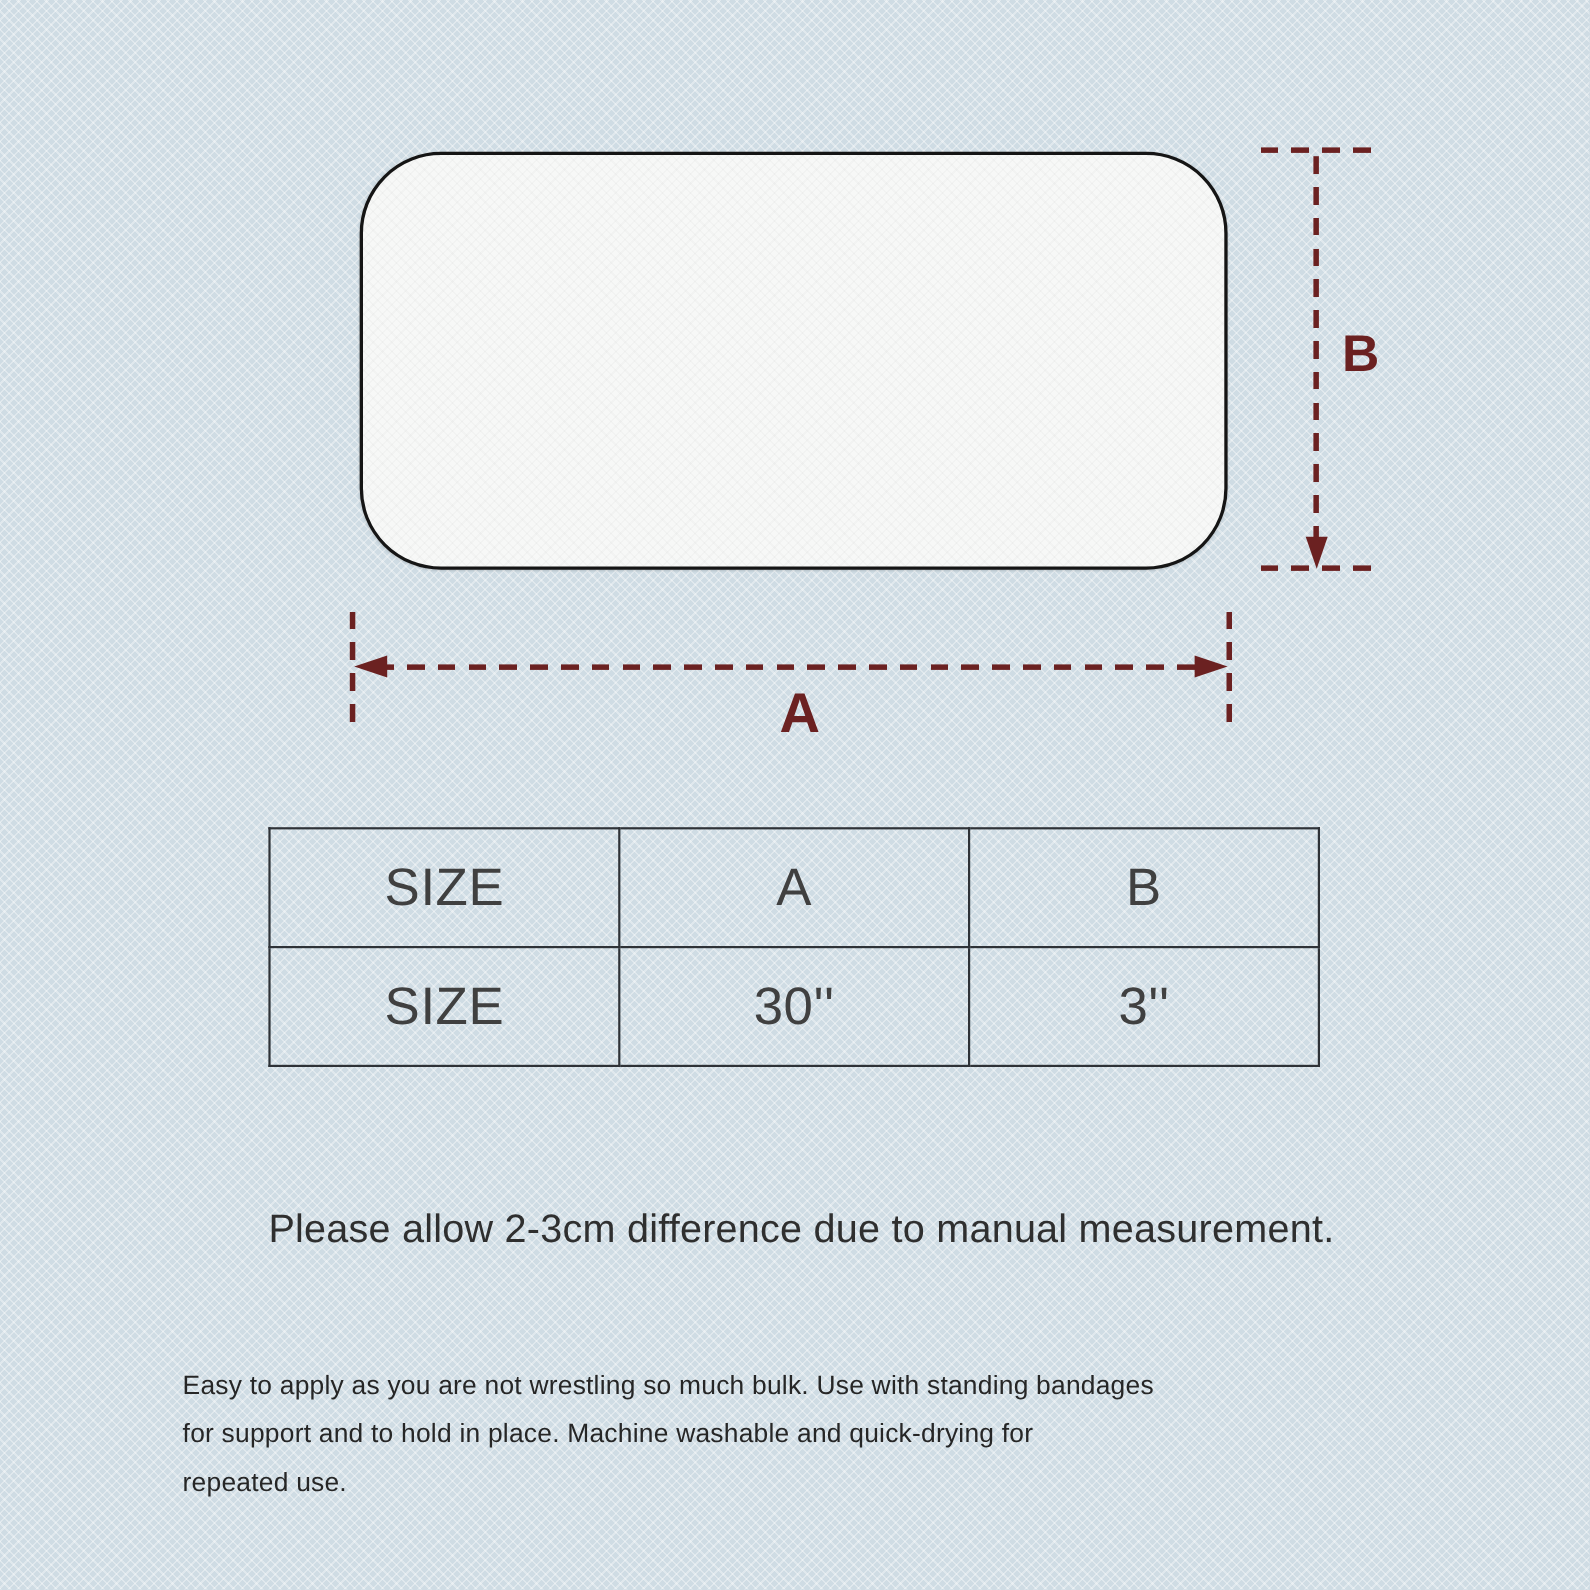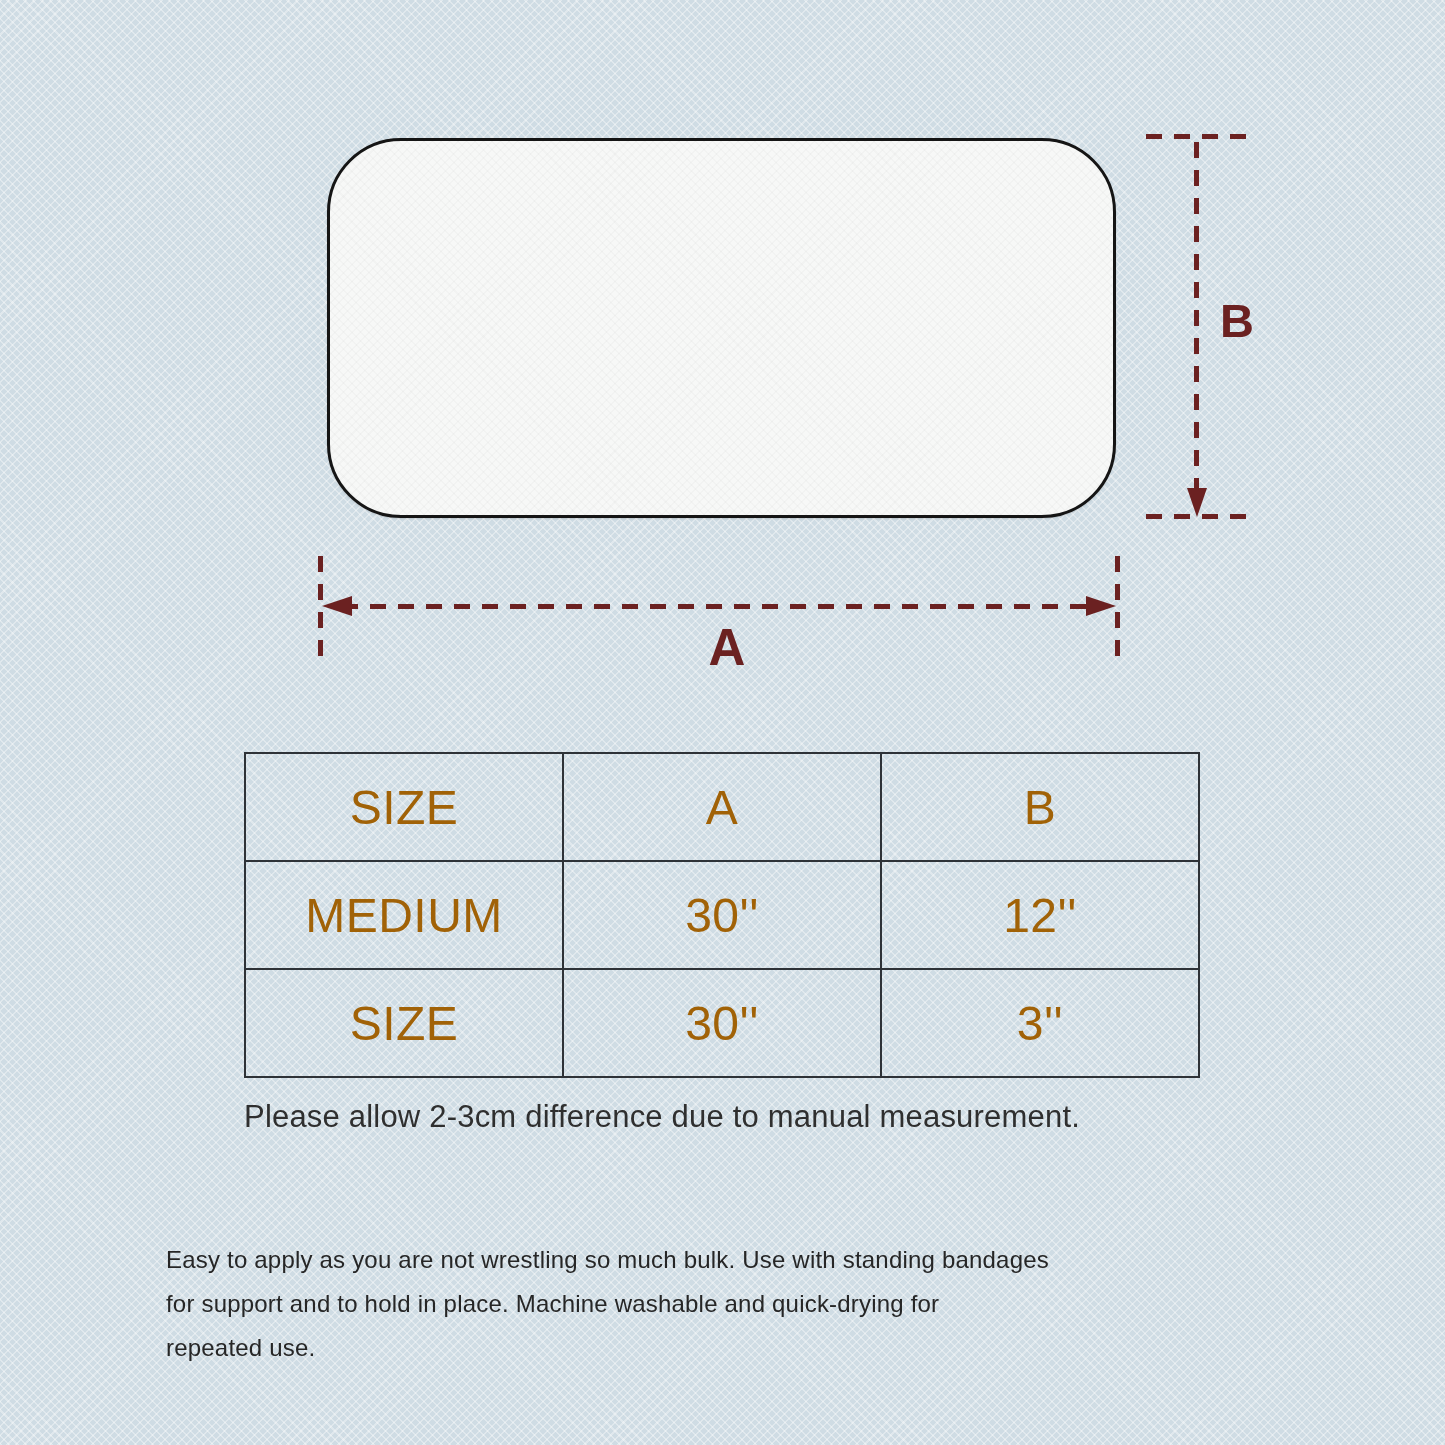--- a/index.html
+++ b/index.html
@@ -86,29 +86,29 @@
     width: 956px;
     border-collapse: collapse;
     table-layout: fixed;
   }
   .size-table td {
     border: 2px solid #2e3237;
     height: 108px;
     text-align: center;
     vertical-align: middle;
     font-size: 48px;
-    color: #a16207;
+    color: #404040;
     letter-spacing: 0.5px;
   }
 
   
   .note {
     position: absolute;
     left: 244px; top: 1096px;
-    font-size: 31px;
+    font-size: 36px;
     line-height: 42px;
     color: #2f2f2f;
     letter-spacing: 0.2px;
   }
   .description {
     position: absolute;
     left: 166px; top: 1238px;
     width: 1240px;
     font-size: 24px;
     line-height: 44px;
@@ -140,25 +140,20 @@
 </div>
 
 <table class="size-table">
   <tbody>
     <tr>
       <td>SIZE</td>
       <td>A</td>
       <td>B</td>
     </tr>
     <tr>
-      <td>MEDIUM</td>
-      <td>30''</td>
-      <td>12''</td>
-    </tr>
-    <tr>
       <td>SIZE</td>
       <td>30''</td>
       <td>3''</td>
     </tr>
   </tbody>
 </table>
 
 <div class="note">Please allow 2-3cm difference due to manual measurement.</div>
 
 <div class="description">Easy to apply as you are not wrestling so much bulk. Use with standing bandages

